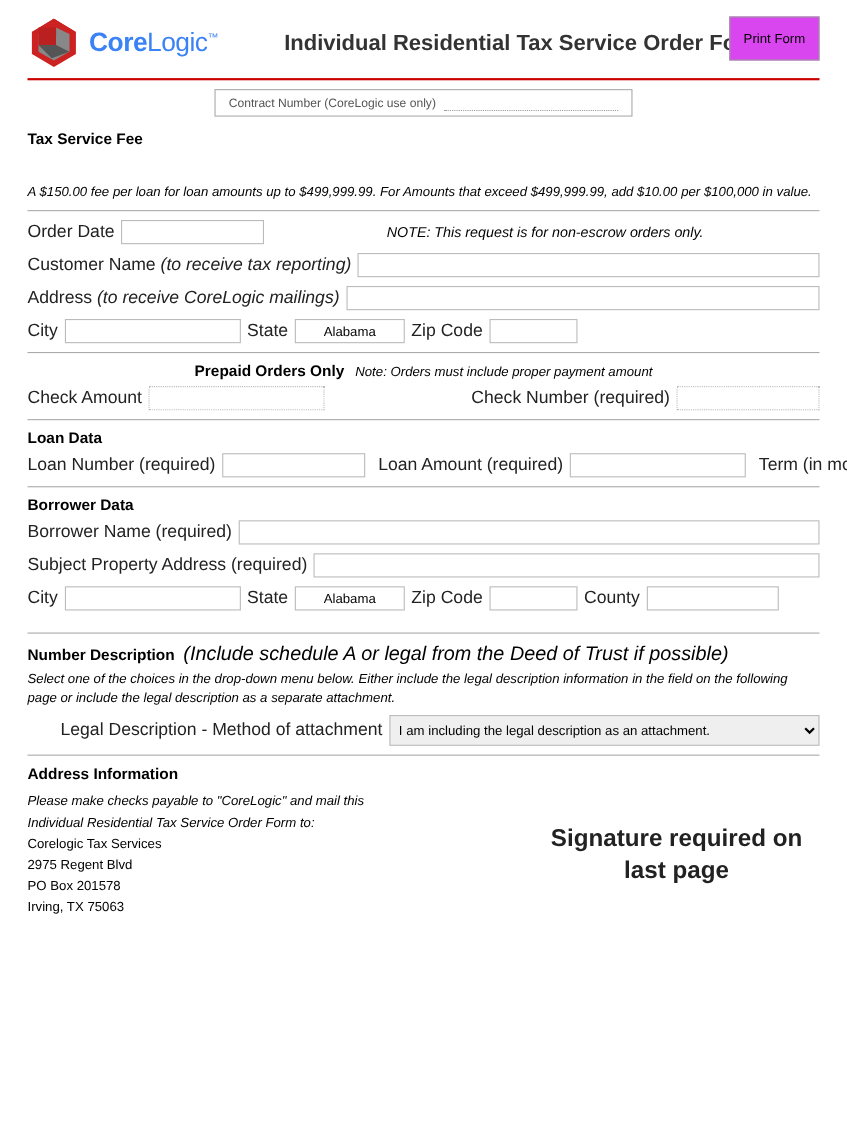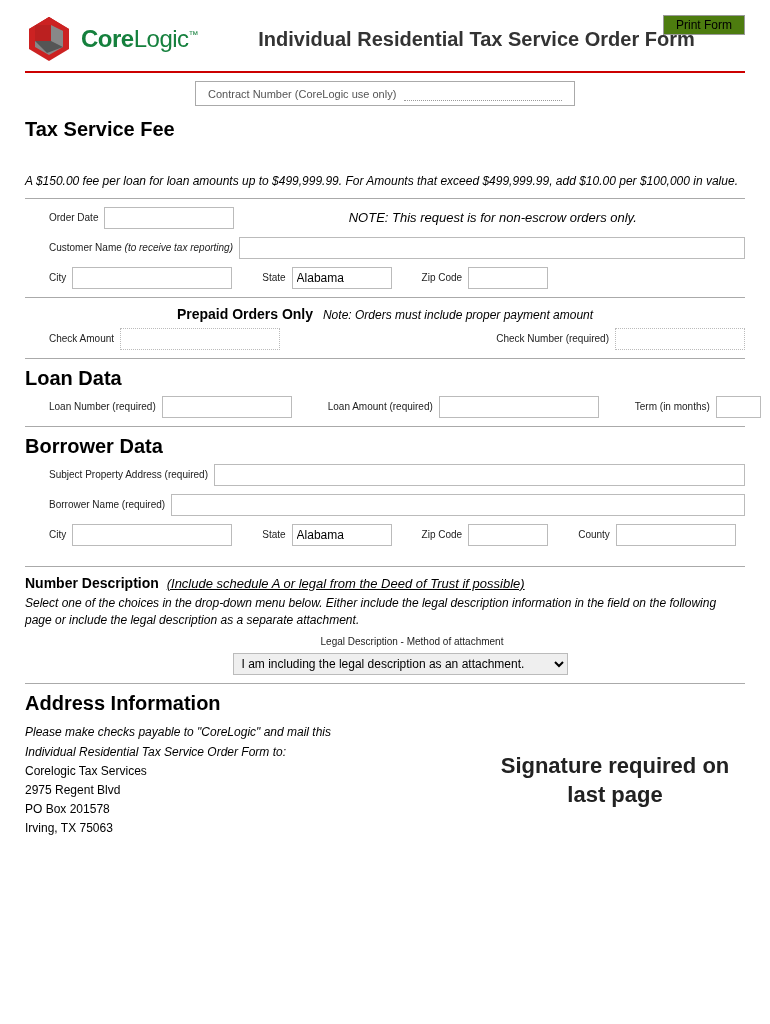--- a/index.html
+++ b/index.html
@@ -45,22 +45,22 @@
       font-size: 20px;
       font-weight: bold;
       color: #333;
       flex: 1;
       text-align: center;
       margin-left: 10px;
     }
 
     .print-btn {
       border: 1px solid #999;
-      background: #4d7c0f;
-      padding: 2px 12px;
+      background: #d946ef;
+      padding: 12px 12px;
       font-size: 12px;
       cursor: pointer;
       white-space: nowrap;
       position: absolute;
       top: 15px;
       right: 25px;
     }
 
     .header-divider {
       border: none;
@@ -92,21 +92,21 @@
       border-bottom: 1px dotted #999;
       flex: 1;
       outline: none;
       font-size: 12px;
       min-width: 120px;
     }
 
     
     .section-title-bold {
       font-weight: bold;
-      font-size: 20px;
+      font-size: 14px;
       margin-bottom: 3px;
     }
     .fee-note {
       font-style: italic;
       font-size: 12px;
       margin-bottom: 8px;
       line-height: 1.4;
       margin-top: 32px;
     }
 
@@ -119,34 +119,34 @@
     
     .form-row {
       display: flex;
       align-items: center;
       margin-bottom: 8px;
       gap: 6px;
     }
 
     .field-label {
       white-space: nowrap;
-      font-size: 10px;
+      font-size: 16px;
       color: #222;
-      margin-left: 24px;
     }
     .field-label em {
       font-weight: normal;
     }
 
     .text-input {
       border: 1px solid #bbb;
       height: 22px;
       padding: 2px 4px;
       font-size: 12px;
       outline: none;
+      text-align: center;
     }
 
     .input-sm { width: 130px; }
     .input-xl { flex: 1; }
     .input-city { width: 160px; }
     .input-state { width: 100px; }
     .input-zip { width: 80px; }
     .input-county { width: 120px; }
     .input-term { width: 45px; }
     .input-loan { width: 130px; }
@@ -240,21 +240,21 @@
         <polygon points="24,2 44,14 44,34 24,46 4,34 4,14" fill="#cc2222"></polygon>
 
         <polygon points="24,8 38,16 38,32 24,40 10,32 10,16" fill="#888"></polygon>
         <polygon points="24,2 44,14 24,18 4,14" fill="#cc2222"></polygon>
         <polygon points="24,2 36,10 24,18 12,10" fill="#cc2222"></polygon>
 
         <rect x="10" y="10" width="16" height="16" fill="#bb2020" rx="0"></rect>
         <polygon points="26,10 38,16 38,32 26,26" fill="#888"></polygon>
         <polygon points="10,26 26,26 38,32 22,38" fill="#555"></polygon>
       </svg>
-      <div style="font-size:24px; font-weight:normal; color:#15803d; letter-spacing:-0.5px;">
+      <div style="font-size:24px; font-weight:normal; color:#3b82f6; letter-spacing:-0.5px;">
         <span style="font-weight:bold;">Core</span><span>Logic</span><span style="font-size:10px; vertical-align:super;">™</span>
       </div>
     </div>
     <div class="form-title">Individual Residential Tax Service Order Form</div>
   </div>
 
   <hr class="header-divider">
 
   <div class="contract-row">
     <div class="contract-box">
@@ -276,20 +276,26 @@
     <span class="note-text">NOTE: This request is for non-escrow orders only.</span>
   </div>
 
   <div class="form-row">
     <span class="field-label">
       <span>Customer Name</span> <em>(to receive tax reporting)</em>
     </span>
     <input class="text-input input-xl" type="text" style="flex: 1 1 0%;">
   </div>
 
+  <div class="form-row">
+    <span class="field-label">
+      <span>Address</span> <em>(to receive CoreLogic mailings)</em>
+    </span>
+    <input class="text-input input-xl" type="text" style="flex: 1 1 0%;">
+  </div>
 
   <div class="form-row">
     <span class="field-label">City</span>
     <input class="text-input input-city" type="text" style="">
     <span class="field-label">State</span>
     <input class="text-input input-state" type="text" value="Alabama" style="">
     <span class="field-label">Zip Code</span>
     <input class="text-input input-zip" type="text" style="">
   </div>
 
@@ -321,51 +327,51 @@
     <span style="flex:1;"></span>
     <span class="field-label">Term (in months)</span>
     <input class="text-input input-term" type="text" style="">
   </div>
 
   <hr class="section-divider">
 
   <div class="section-title-bold" style="margin-bottom:6px;">Borrower Data</div>
 
   <div class="form-row">
+    <span class="field-label">Borrower Name (required)</span>
+    <input class="text-input" type="text" style="flex: 1 1 0%;">
+  </div>
+
+  <div class="form-row">
     <span class="field-label">Subject Property Address (required)</span>
-    <input class="text-input" type="text" style="flex: 1 1 0%;">
-  </div>
-
-  <div class="form-row">
-    <span class="field-label">Borrower Name (required)</span>
     <input class="text-input" type="text" style="flex: 1 1 0%;">
   </div>
 
   <div class="form-row">
     <span class="field-label">City</span>
     <input class="text-input input-city" type="text" style="">
     <span class="field-label">State</span>
     <input class="text-input input-state" type="text" value="Alabama" style="">
     <span class="field-label">Zip Code</span>
     <input class="text-input input-zip" type="text" style="">
     <span class="field-label">County</span>
     <input class="text-input input-county" type="text" style="">
   </div>
 
   <div style="margin-top: 20px;"></div>
 
   <hr class="section-divider">
 
   <div class="legal-desc-label">
     <strong>Number Description</strong>
-    <em style="font-size:13px; margin-left:4px;text-decoration:underline;">(Include schedule A or legal from the Deed of Trust if possible)</em>
+    <em style="font-size:18px; margin-left:4px;">(Include schedule A or legal from the Deed of Trust if possible)</em>
   </div>
   <div class="legal-desc-para">Select one of the choices in the drop-down menu below. Either include the legal description information in the field on the following page or include the legal description as a separate attachment.</div>
 
-  <div class="form-row" style="padding-left: 30px; flex-direction: column;">
+  <div class="form-row" style="padding-left: 30px;">
     <span class="field-label">Legal Description - Method of attachment</span>
     <select class="select-attachment">
       <option>I am including the legal description as an attachment.</option>
       <option>I am including the legal description on the following page.</option>
     </select>
   </div>
 
   <hr class="section-divider">
 
   <div class="section-title-bold" style="margin-bottom:5px;">Address Information</div>

